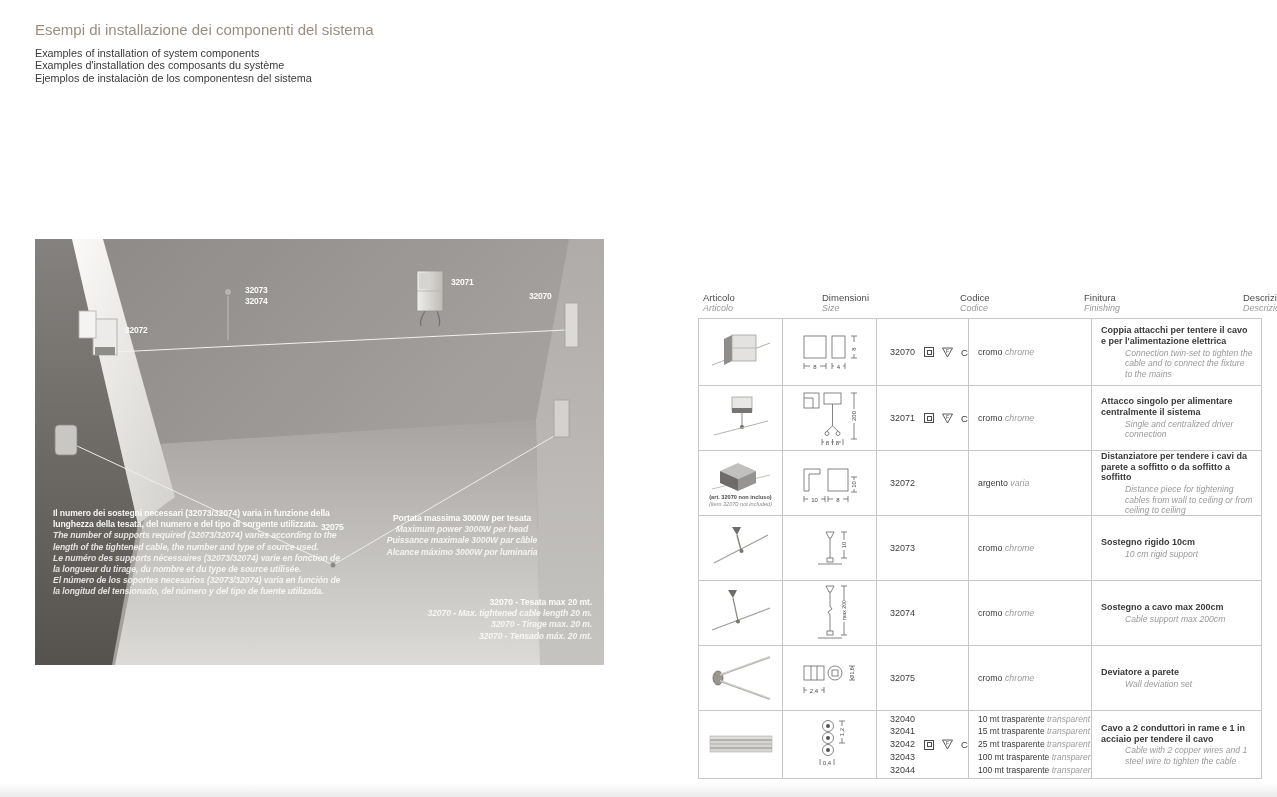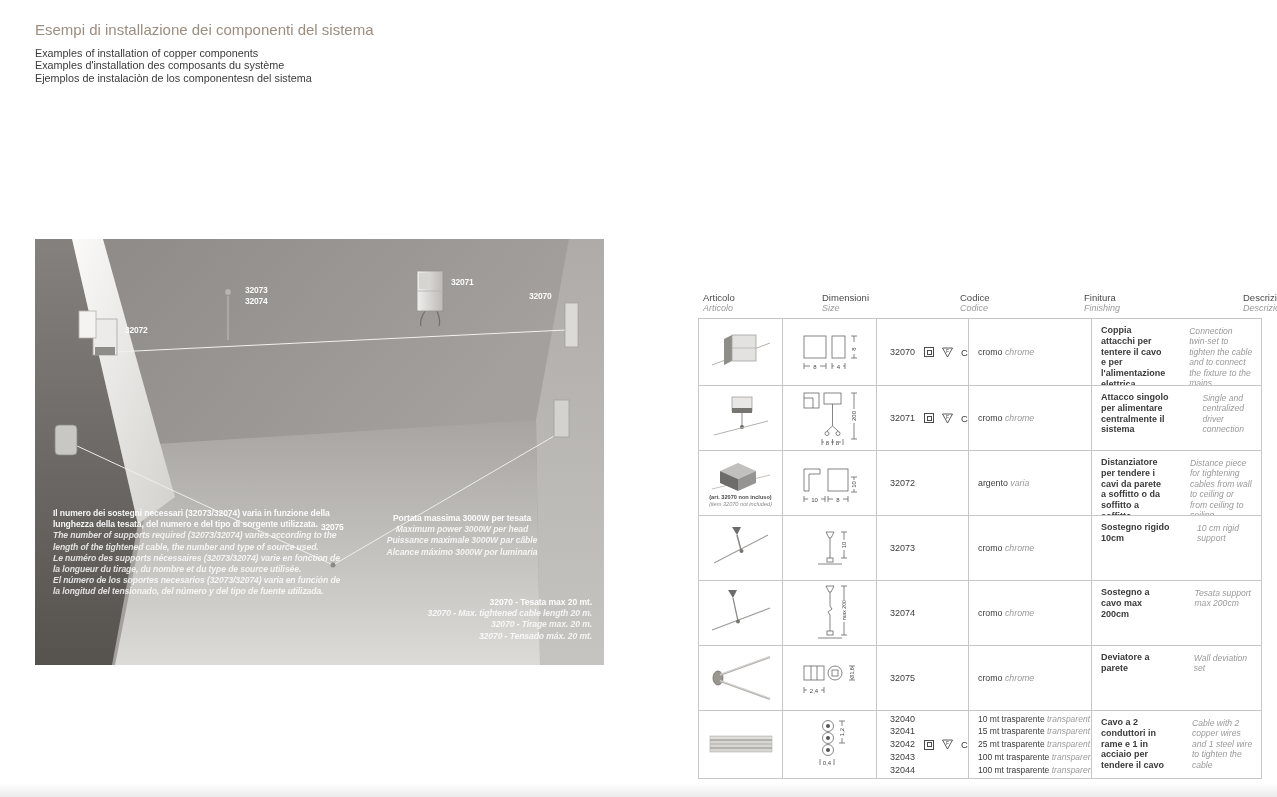--- a/index.html
+++ b/index.html
@@ -33,36 +33,36 @@
   .cell-code { justify-content:flex-start; padding-left:13px; gap:9px; }
   .code-txt { font-size:9px; color:#3c3c3c; }
   .codes-stack .code-txt { display:block; line-height:12.8px; }
   .marks { display:flex; align-items:center; gap:7px; }
   .mk-sq { width:8px; height:8px; border:1px solid #4a4a4a; display:inline-flex; align-items:center; justify-content:center; }
   .mk-sq i { display:block; width:3px; height:3px; border:1px solid #4a4a4a; }
   .mk-ce { font-size:9.5px; color:#3a3a3a; letter-spacing:0.5px; }
   .cell-fin { justify-content:center; align-items:flex-start; flex-direction:column; padding-left:9px; }
   .fin-line { font-size:8.8px; color:#3a3a3a; line-height:12.8px; white-space:nowrap; }
   .fin-line .sub { font-style:italic; color:#9a9a9a; }
-  .cell-desc { flex-direction:row; align-items:flex-start; justify-content:center; padding:6px 8px 6px 9px; }
+  .cell-desc { flex-direction:column; align-items:flex-start; justify-content:center; padding:6px 8px 6px 9px; }
   .desc-it { font-size:9px; font-weight:bold; color:#3a3a3a; line-height:10.8px; }
   .desc-en { font-size:8.6px; font-style:italic; color:#9a9a9a; line-height:10.4px; margin-top:1px;margin-left:24px; }
   .art-caption { font-size:5.6px; line-height:6.6px; text-align:center; margin-top:1px; }
   .art-caption .c-it { font-weight:bold; color:#4a4a4a; }
   .art-caption .c-en { font-style:italic; color:#8a8a8a; }
   .dim-svg text { font-size:6px; fill:#4a4a4a; font-family:"Liberation Sans", sans-serif; }
   .dim-svg .sm { font-size:5.2px; }
   .bottom-fade { position:absolute; left:0; bottom:0; width:1277px; height:14px; background:linear-gradient(to bottom,#ffffff,#ebebeb); }
 </style>
 </head>
 <body>
 
 <div class="page-title">Esempi di installazione dei componenti del sistema</div>
 <div class="subtitles">
-  <div>Examples of installation of copper components</div>
+  <div>Examples of installation of system components</div>
   <div>Examples d'installation des composants du système</div>
   <div>Ejemplos de instalaciòn de los componentesn del sistema</div>
 </div>
 
 <div class="photo">
   <svg class="scene" width="569" height="426" viewBox="0 0 569 426">
     <defs>
       <linearGradient id="gCeil" x1="0" y1="0" x2="1" y2="0.35">
         <stop offset="0" stop-color="#8b8885"></stop>
           <stop offset="1" stop-color="#a3a09d"></stop>
@@ -352,21 +352,21 @@
       </svg>
     </div>
     <div class="tcell cell-code">
       <span class="code-txt">32074</span>
     </div>
     <div class="tcell cell-fin">
       <span class="fin-line"><span>cromo</span> <span class="sub">chrome</span></span>
     </div>
     <div class="tcell cell-desc">
       <div class="desc-it">Sostegno a cavo max 200cm</div>
-      <div class="desc-en">Tesata support max 200cm</div>
+      <div class="desc-en">Cable support max 200cm</div>
     </div>
   </div>
 
   <div class="trow" style="height:64px;">
     <div class="tcell">
       <svg width="66" height="50" viewBox="0 0 66 50">
         <ellipse cx="10" cy="25" rx="5" ry="7" fill="#98968f" stroke="#6e6c6a" stroke-width="0.8"></ellipse>
         <line x1="12" y1="22" x2="62" y2="4" stroke="#b5b3b0" stroke-width="2"></line>
         <line x1="12" y1="28" x2="62" y2="46" stroke="#b5b3b0" stroke-width="2"></line>
         <line x1="12" y1="21.5" x2="62" y2="3.5" stroke="#eceae8" stroke-width="0.6"></line>

